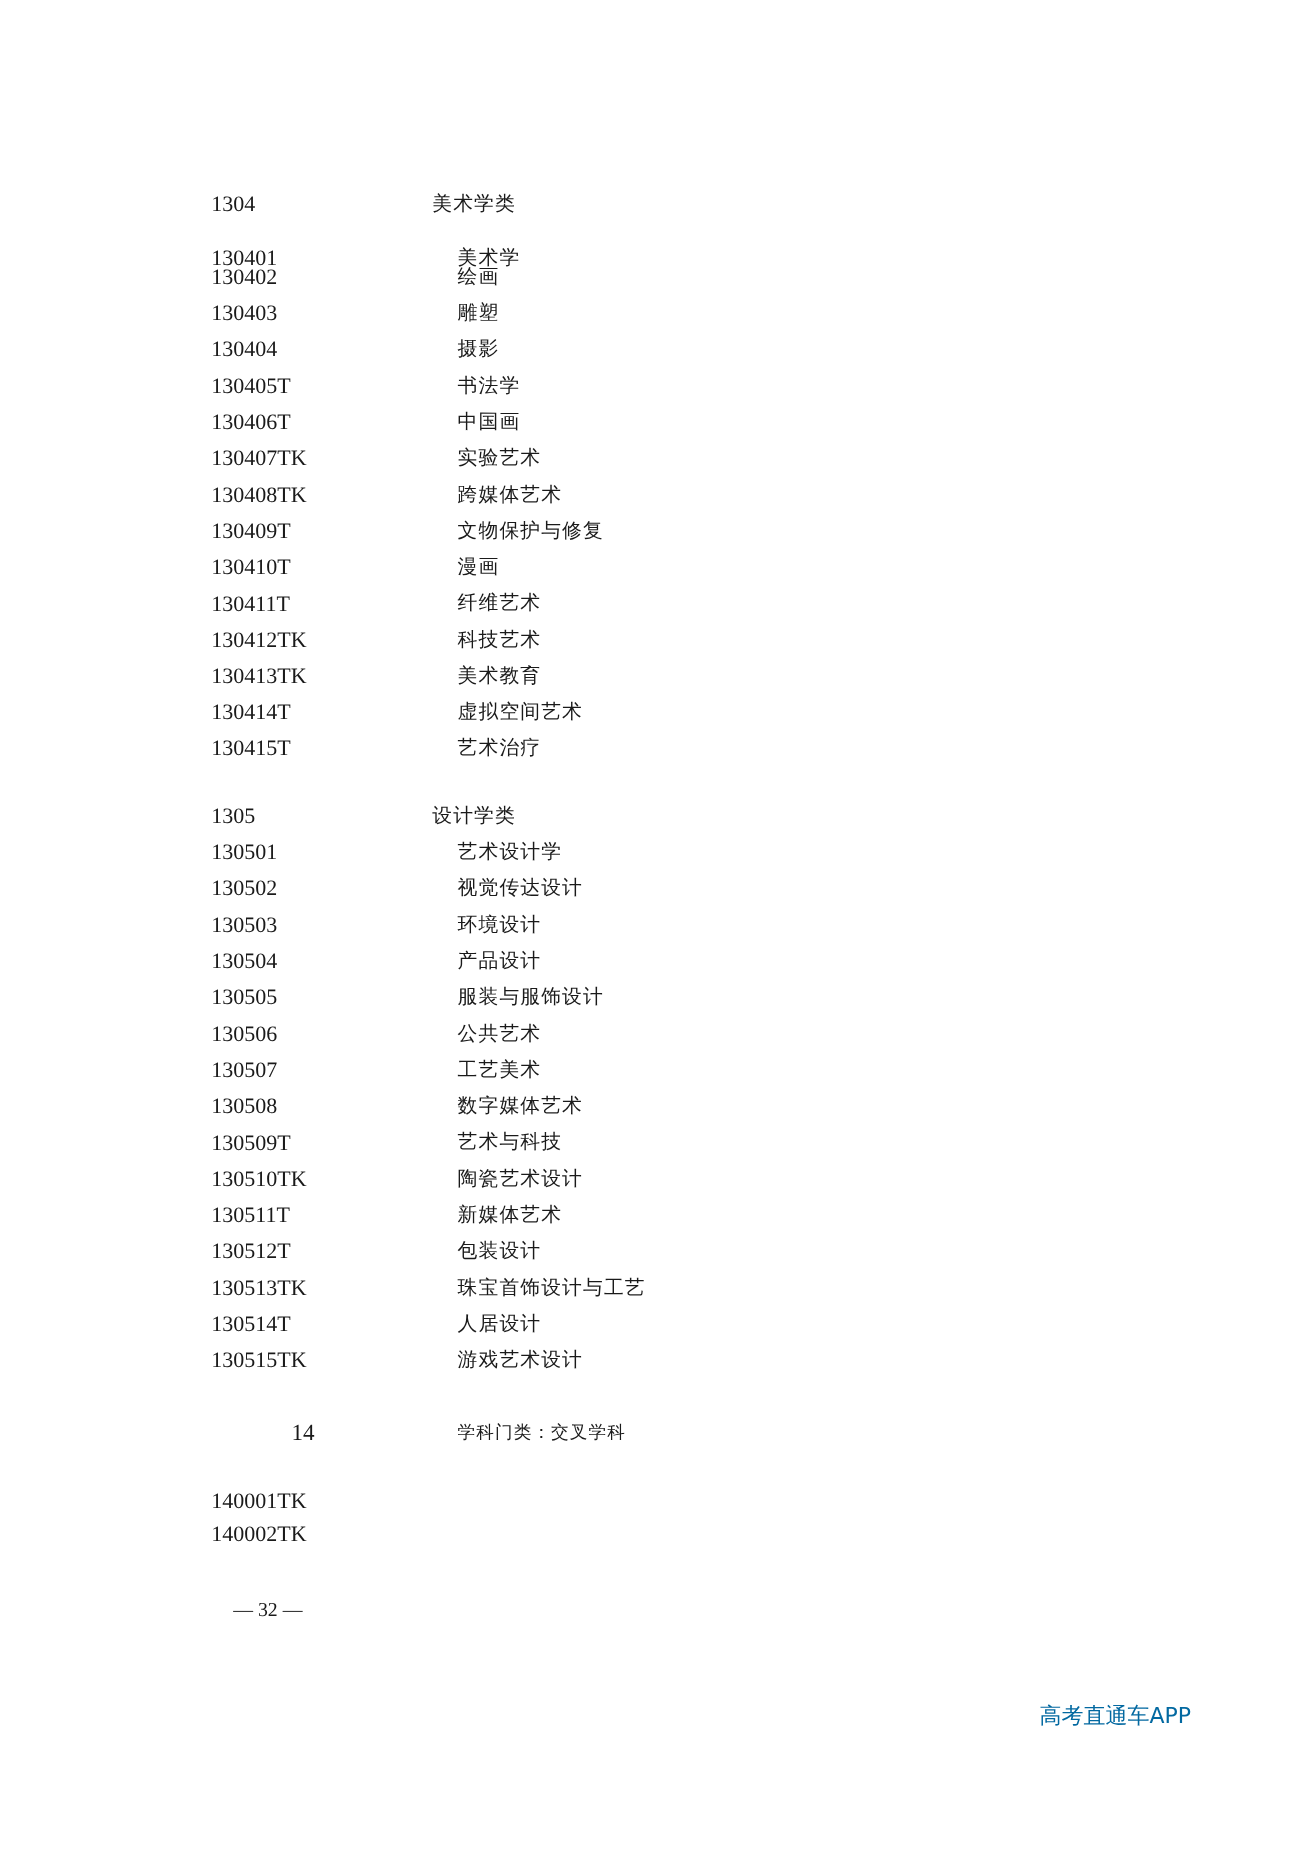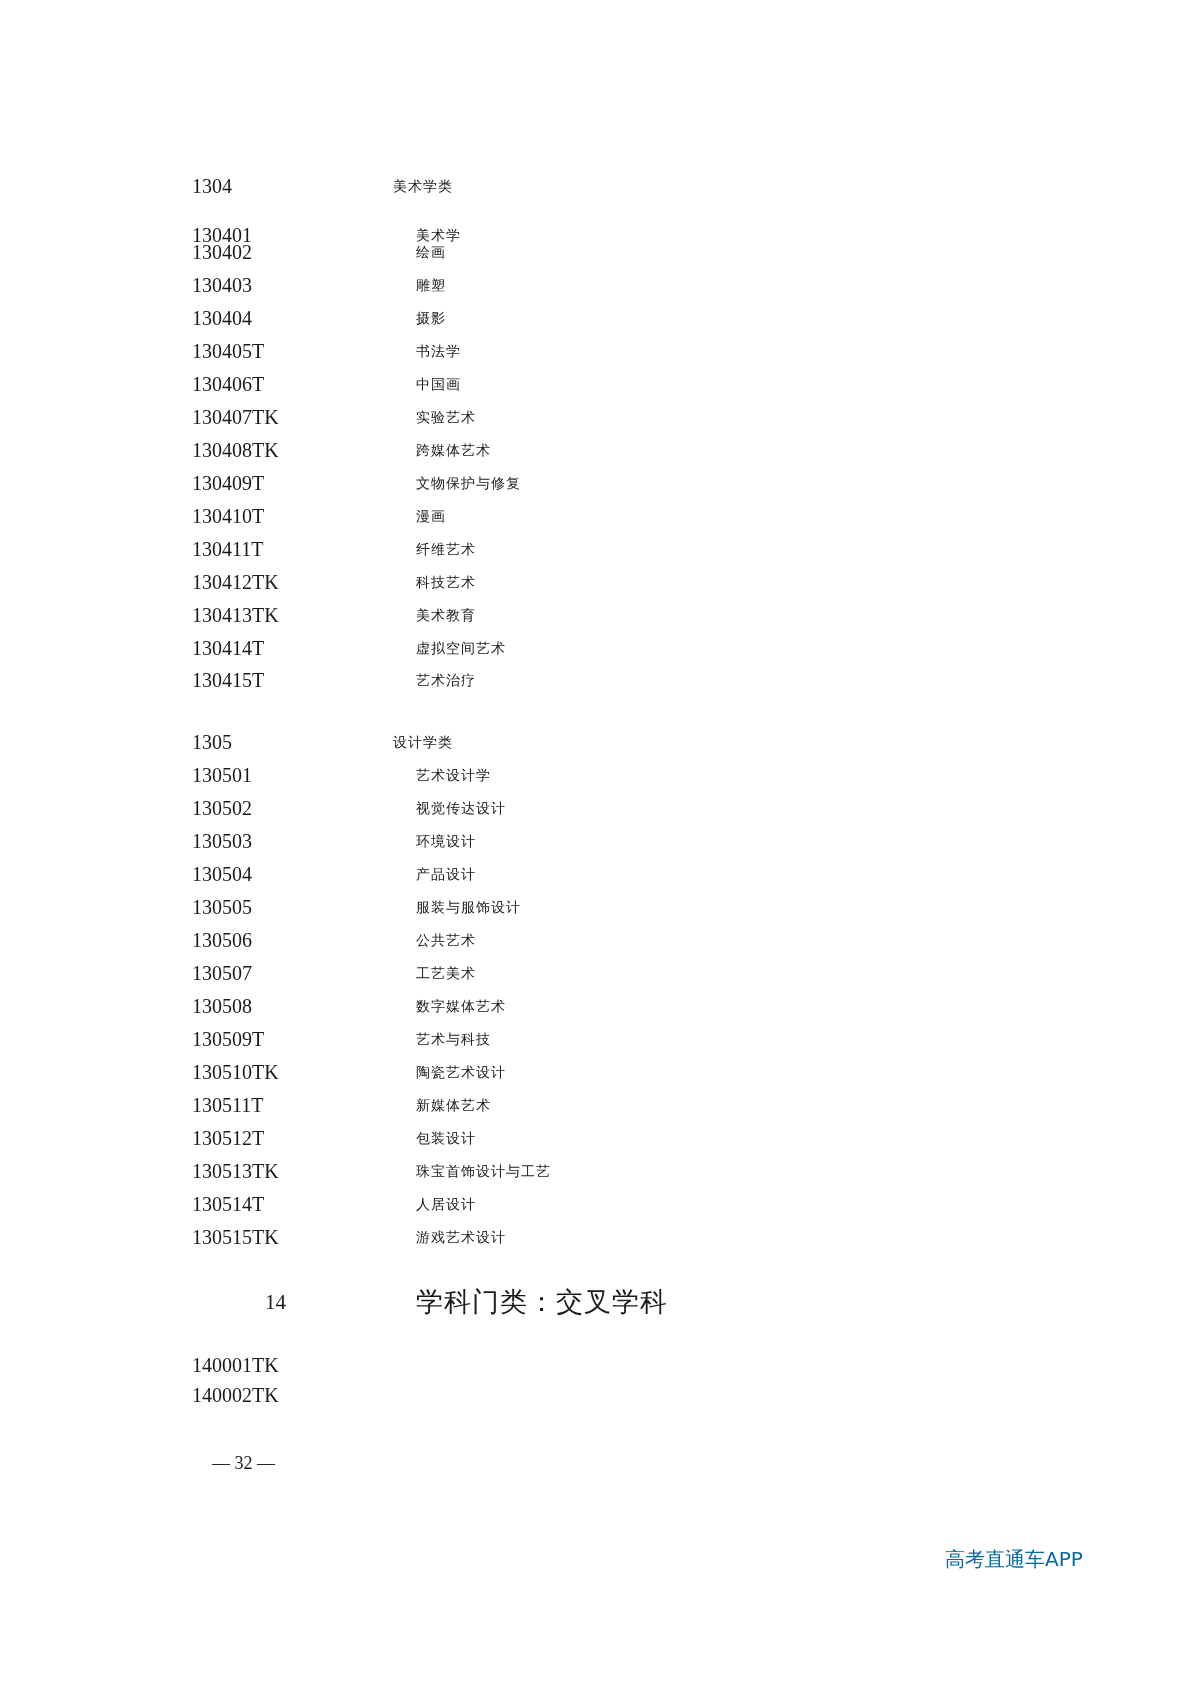--- a/index.html
+++ b/index.html
@@ -9,26 +9,26 @@
     color: #1a1a1a;
   }
   .row { position: absolute; left: 0; width: 1190px; height: 30px; }
   .code {
     position: absolute; left: 192px; top: 0; line-height: 30px;
     font-size: 20px; font-family: "Liberation Serif", "DejaVu Serif", serif;
     white-space: nowrap;
   }
   .name {
     position: absolute; left: 416px; top: 0; line-height: 30px;
-    font-size: 14px; font-family: "DejaVu Sans", "Liberation Sans", sans-serif;
+    font-size: 18px; font-family: "DejaVu Sans", "Liberation Sans", sans-serif;
     white-space: nowrap; letter-spacing: 1px;
   }
   .row.header .name { left: 393px; }
   .row.discipline .code { left: 265px; font-size: 21px; }
-  .row.discipline .name { font-size: 27px; }
+  .row.discipline .name { font-size: 16px; }
   .page-number {
     position: absolute; left: 212px; top: 1448px; font-size: 18px; line-height: 30px;
     font-family: "Liberation Serif", "DejaVu Serif", serif; white-space: nowrap;
   }
   .watermark {
     position: absolute; left: 945px; top: 1545px; font-size: 20px; line-height: 28px;
     color: #0369a1; font-family: "DejaVu Sans", "Liberation Sans", sans-serif; white-space: nowrap;
   }
 </style>
 </head>

